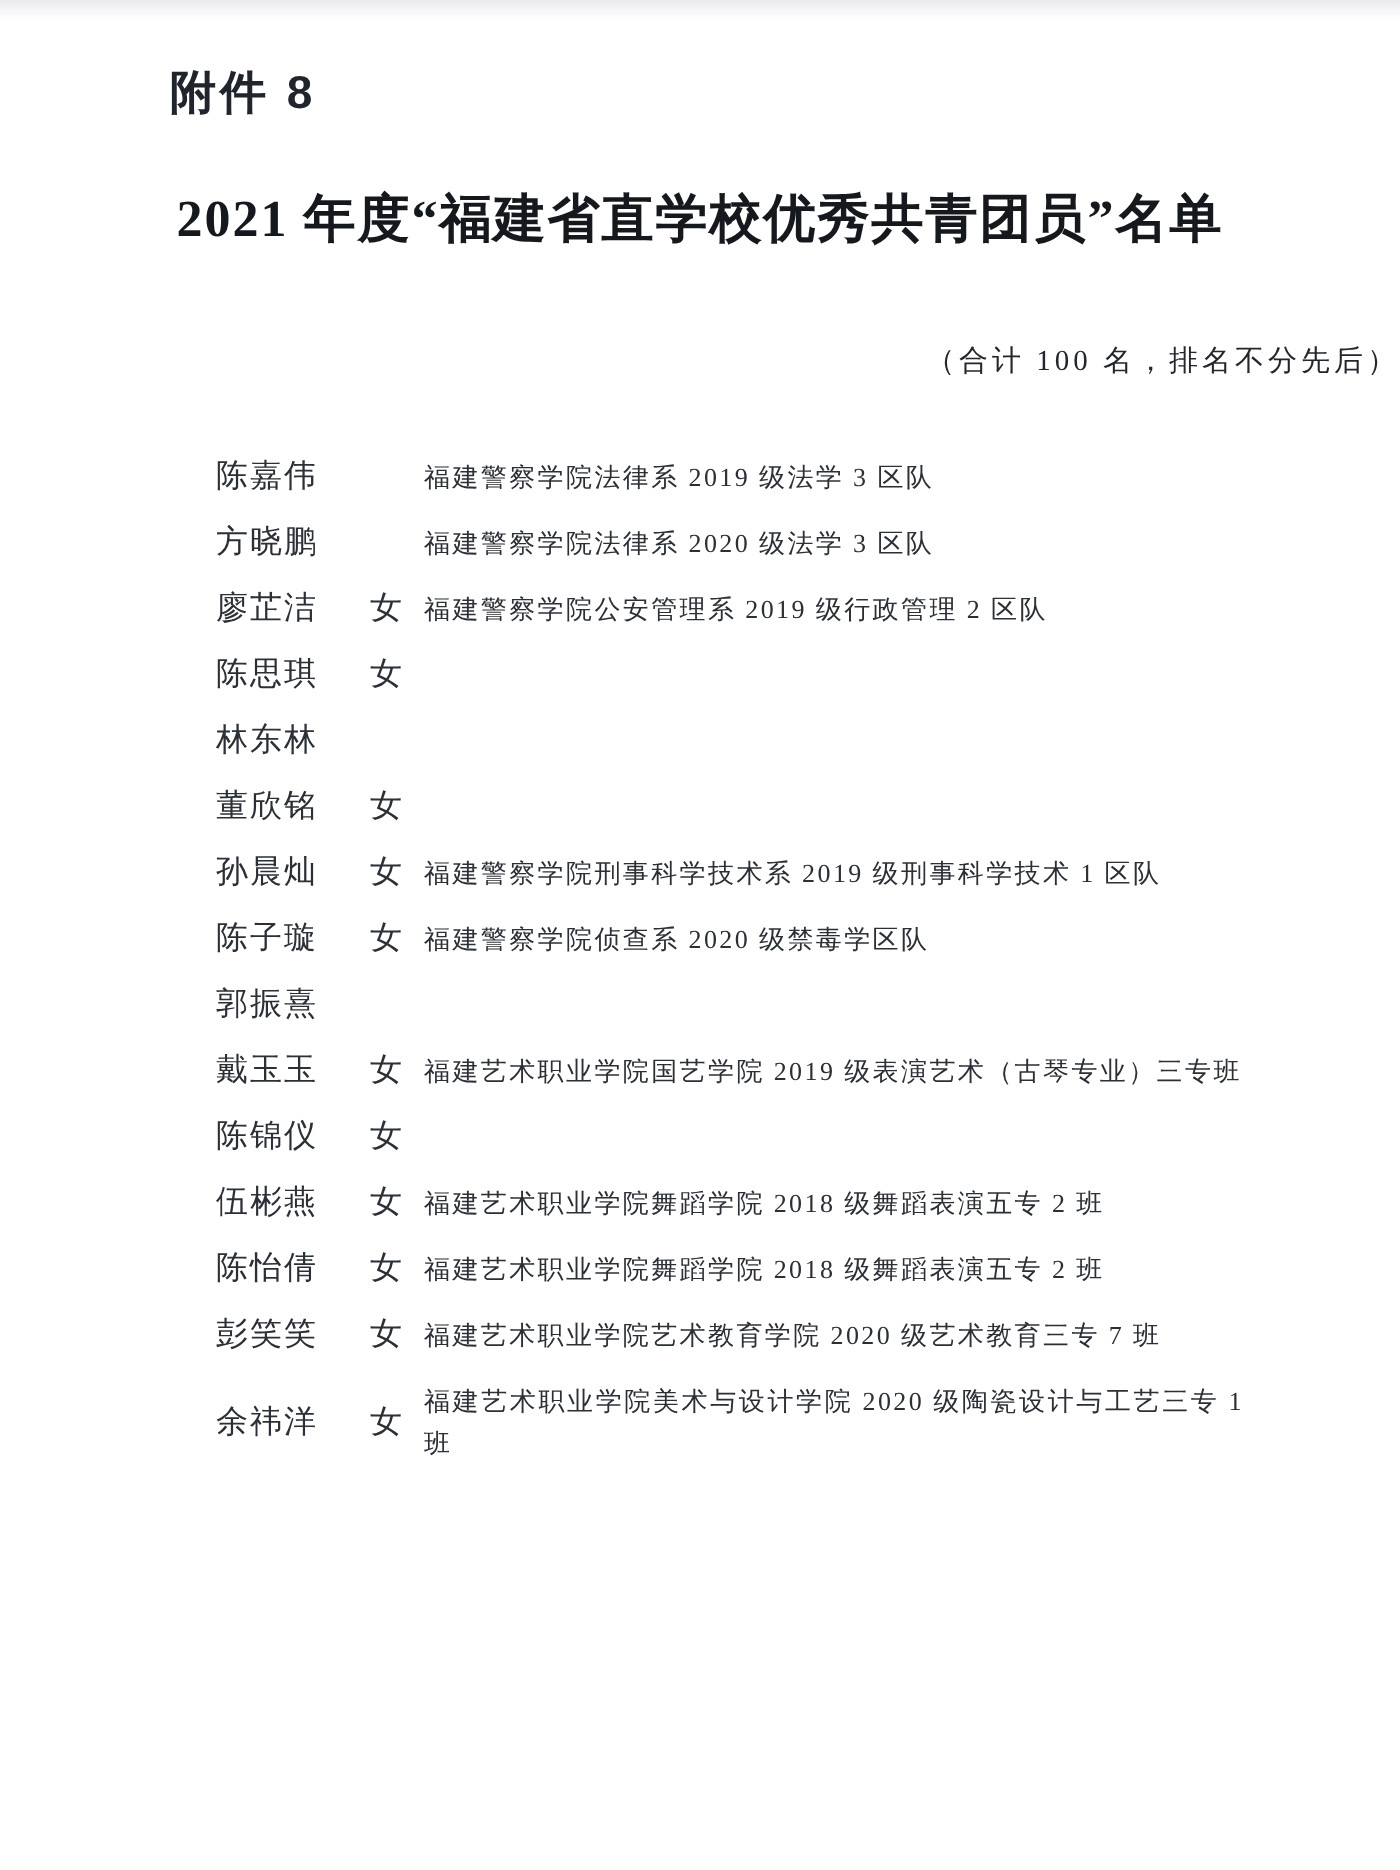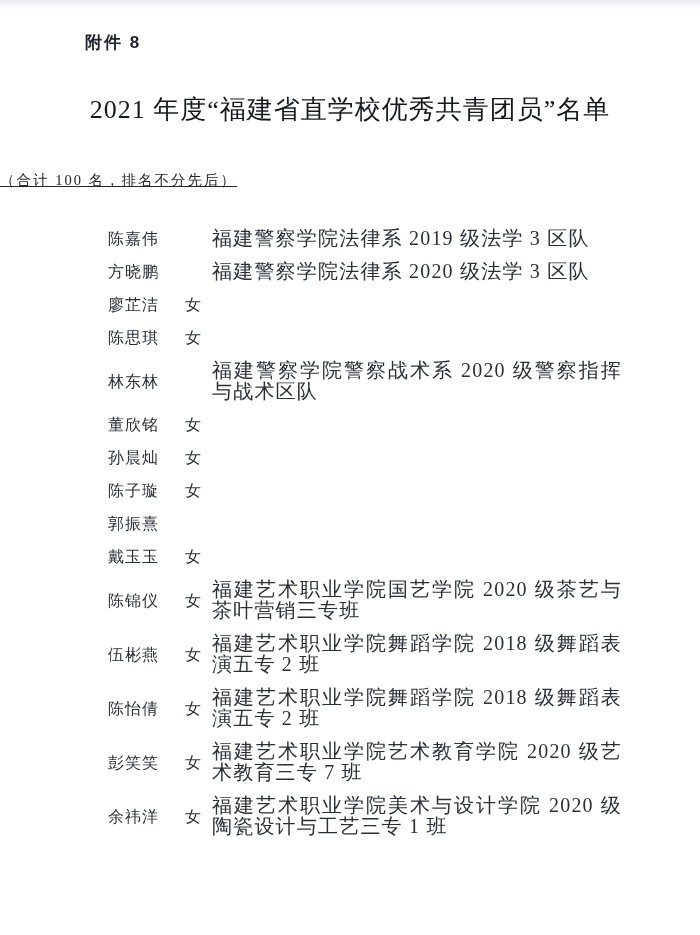--- a/index.html
+++ b/index.html
@@ -20,48 +20,47 @@
     position: absolute;
     top: 0; left: 0;
     width: 100%;
     height: 10px;
     background: linear-gradient(to bottom, #e9e9ec 0%, #f7f7f9 55%, #ffffff 100%);
   }
   .attachment {
     position: absolute;
     top: 31px;
     left: 85px;
-    font-size: 17px;
+    font-size: 23px;
     font-weight: bold;
     letter-spacing: 2px;
     color: #20242c;
     font-family: "Liberation Sans", "DejaVu Sans", sans-serif;
   }
   .title {
     position: absolute;
     top: 92px;
     left: 0;
     width: 100%;
     margin: 0;
     text-align: center;
     font-size: 26px;
-    font-weight: normal;
+    font-weight: bold;
     letter-spacing: 1px;
     color: #15181d;
   }
   .subtitle {
     position: absolute;
     top: 171px;
     left: 0;
     width: 100%;
-    text-align: left;
+    text-align: right;
     font-size: 14.5px;
     letter-spacing: 2px;
     color: #23262c;
-    text-decoration: underline;
   }
   .roster {
     position: absolute;
     top: 228px;
     left: 88px;
     width: 534px;
   }
   .row {
     display: flex;
     align-items: center;
@@ -77,21 +76,21 @@
     white-space: pre;
   }
   .gender {
     width: 27px;
     flex: 0 0 27px;
     font-size: 16px;
     line-height: 21px;
   }
   .desc {
     flex: 1 1 auto;
-    font-size: 20px;
+    font-size: 13px;
     letter-spacing: 1.2px;
     line-height: 21px;
     text-align: justify;
   }
 </style>
 </head>
 <body>
 
 <div class="page">
   <div class="page-top-edge"></div>
@@ -111,64 +110,66 @@
 
   <div class="row">
     <span class="name">方晓鹏</span>
     <span class="gender"></span>
     <span class="desc">福建警察学院法律系 2020 级法学 3 区队</span>
   </div>
 
   <div class="row">
     <span class="name">廖芷洁</span>
     <span class="gender">女</span>
+    <span class="desc">福建警察学院公安管理系 2019 级行政管理 2 区队</span>
   </div>
 
   <div class="row">
     <span class="name">陈思琪</span>
     <span class="gender">女</span>
   </div>
 
   <div class="row">
     <span class="name">林东林</span>
     <span class="gender"></span>
-    <span class="desc">福建警察学院警察战术系 2020 级警察指挥与战术区队</span>
   </div>
 
   <div class="row">
     <span class="name">董欣铭</span>
     <span class="gender">女</span>
   </div>
 
   <div class="row">
     <span class="name">孙晨灿</span>
     <span class="gender">女</span>
+    <span class="desc">福建警察学院刑事科学技术系 2019 级刑事科学技术 1 区队</span>
   </div>
 
   <div class="row">
     <span class="name">陈子璇</span>
     <span class="gender">女</span>
+    <span class="desc">福建警察学院侦查系 2020 级禁毒学区队</span>
   </div>
 
   <div class="row">
     <span class="name">郭振熹</span>
     <span class="gender"></span>
   </div>
 
 
 
   <div class="row">
     <span class="name">戴玉玉</span>
     <span class="gender">女</span>
+    <span class="desc">福建艺术职业学院国艺学院 2019 级表演艺术（古琴专业）三专班</span>
   </div>
 
   <div class="row">
     <span class="name">陈锦仪</span>
     <span class="gender">女</span>
-    <span class="desc">福建艺术职业学院国艺学院 2020 级茶艺与茶叶营销三专班</span>
   </div>
 
   <div class="row">
     <span class="name">伍彬燕</span>
     <span class="gender">女</span>
     <span class="desc">福建艺术职业学院舞蹈学院 2018 级舞蹈表演五专 2 班</span>
   </div>
 
   <div class="row">
     <span class="name">陈怡倩</span>

